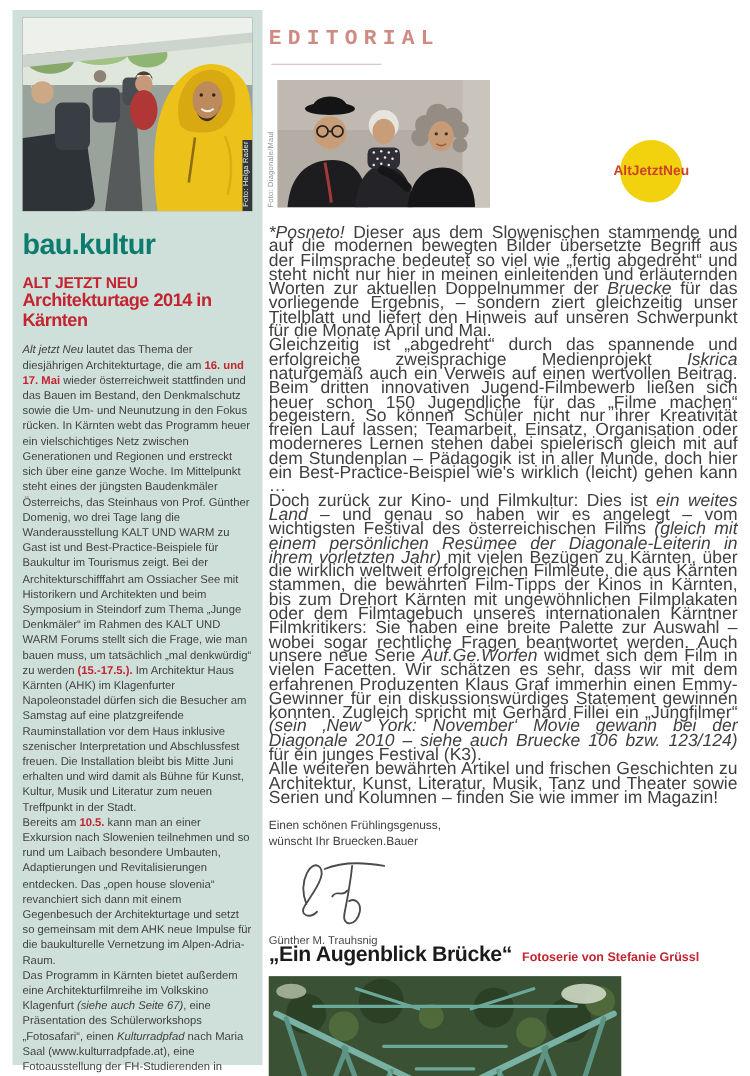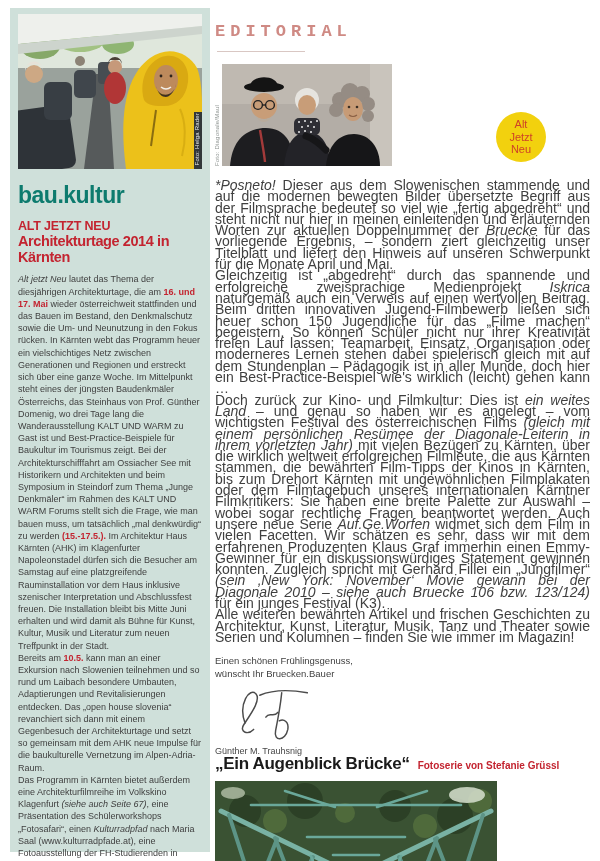--- a/index.html
+++ b/index.html
@@ -32,22 +32,22 @@
 
   
   .right-col{position:absolute;left:215px;top:22px;width:375px}
   .ed-header{font-family:"Liberation Mono",monospace;font-size:17px;font-weight:bold;
     letter-spacing:5px;color:var(--pink)}
   .ed-rule{width:88px;height:1px;background:#d9c7c3;margin:10px 0 12px 2px}
   .photo-row{position:relative;height:104px;margin-bottom:12px}
   .ed-photo{position:absolute;left:7px;top:0;width:170px;height:102px;overflow:hidden;background:#b3ada6}
   .ed-credit{left:-1px;bottom:2px}
   .badge{position:absolute;right:44px;top:48px;width:50px;height:50px;border-radius:50%;
-    background:#f2d10e;color:#ce4227;font-weight:normal;font-size:11px;line-height:12.5px;
-    display:flex;flex-direction:column;align-items:center;justify-content:center;text-align:center}
+    background:#f2d10e;color:#ce4227;font-weight:bold;font-size:11px;line-height:12.5px;
+    display:flex;flex-direction:row;align-items:center;justify-content:center;text-align:center}
   .ed-body{font-size:14px;line-height:11.3px;text-align:justify}
   .ed-body p{margin:0}
   .closing{margin-top:11px;font-size:9.5px;line-height:13px}
   .sig-wrap{position:relative;height:58px;margin-top:3px}
   .sig-wrap svg{overflow:visible}
   .signer{font-size:9px;color:#474747;margin-top:1px}
   .ps{font-size:9px;margin-top:10px}
   .feature-head{margin-top:13px;font-size:17px;font-weight:bold;color:#1b1b1b;letter-spacing:-.3px}
   .feature-sub{font-size:10px;font-weight:bold;color:var(--red);margin-left:8px;letter-spacing:0}
   .bridge-wrap{position:relative;width:300px;margin-top:7px}

